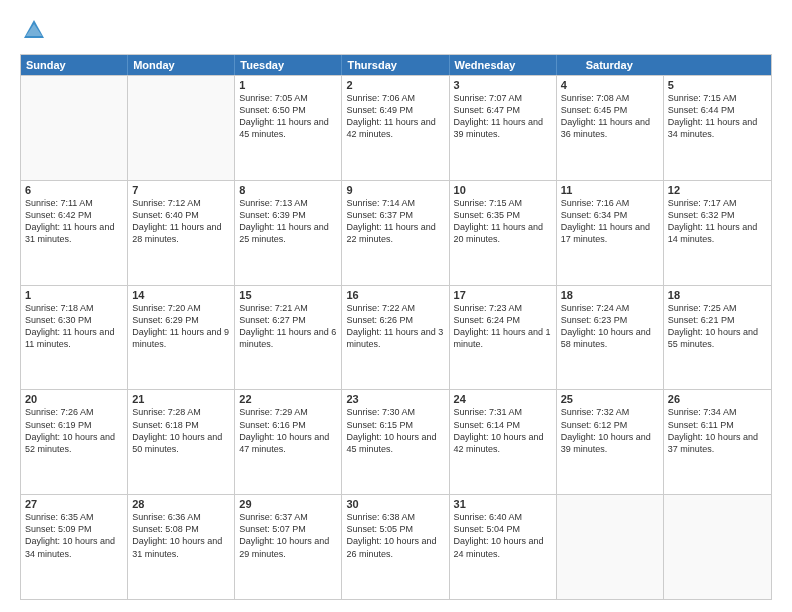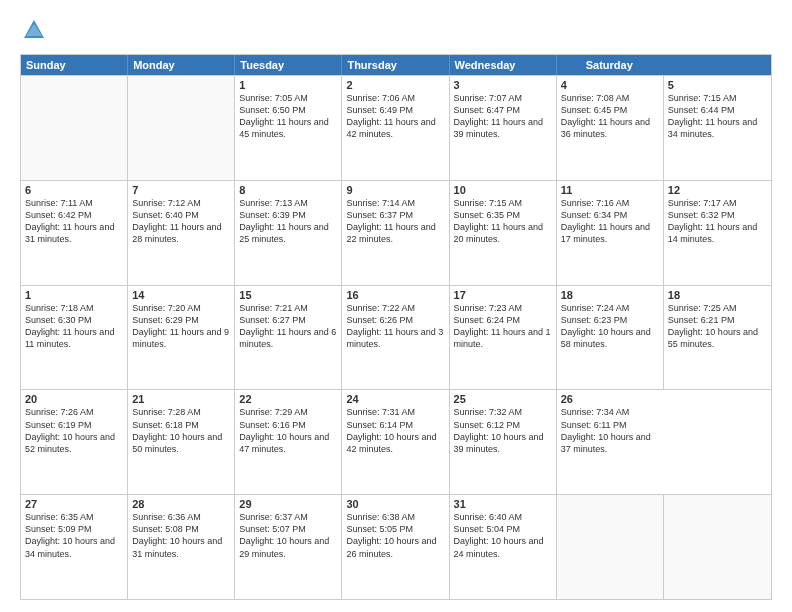--- a/index.html
+++ b/index.html
@@ -270,20 +270,26 @@
 Sunset: 6:18 PM
 Daylight: 10 hours and 50 minutes.</div>
           </div>
           <div class="cal-cell">
             <span class="day-num">22</span>
             <div class="cell-text">Sunrise: 7:29 AM
 Sunset: 6:16 PM
 Daylight: 10 hours and 47 minutes.</div>
           </div>
           <div class="cal-cell">
+            <span class="day-num">23</span>
+            <div class="cell-text">Sunrise: 7:30 AM
+Sunset: 6:15 PM
+Daylight: 10 hours and 45 minutes.</div>
+          </div>
+          <div class="cal-cell">
             <span class="day-num">24</span>
             <div class="cell-text">Sunrise: 7:31 AM
 Sunset: 6:14 PM
 Daylight: 10 hours and 42 minutes.</div>
           </div>
           <div class="cal-cell">
             <span class="day-num">25</span>
             <div class="cell-text">Sunrise: 7:32 AM
 Sunset: 6:12 PM
 Daylight: 10 hours and 39 minutes.</div>

